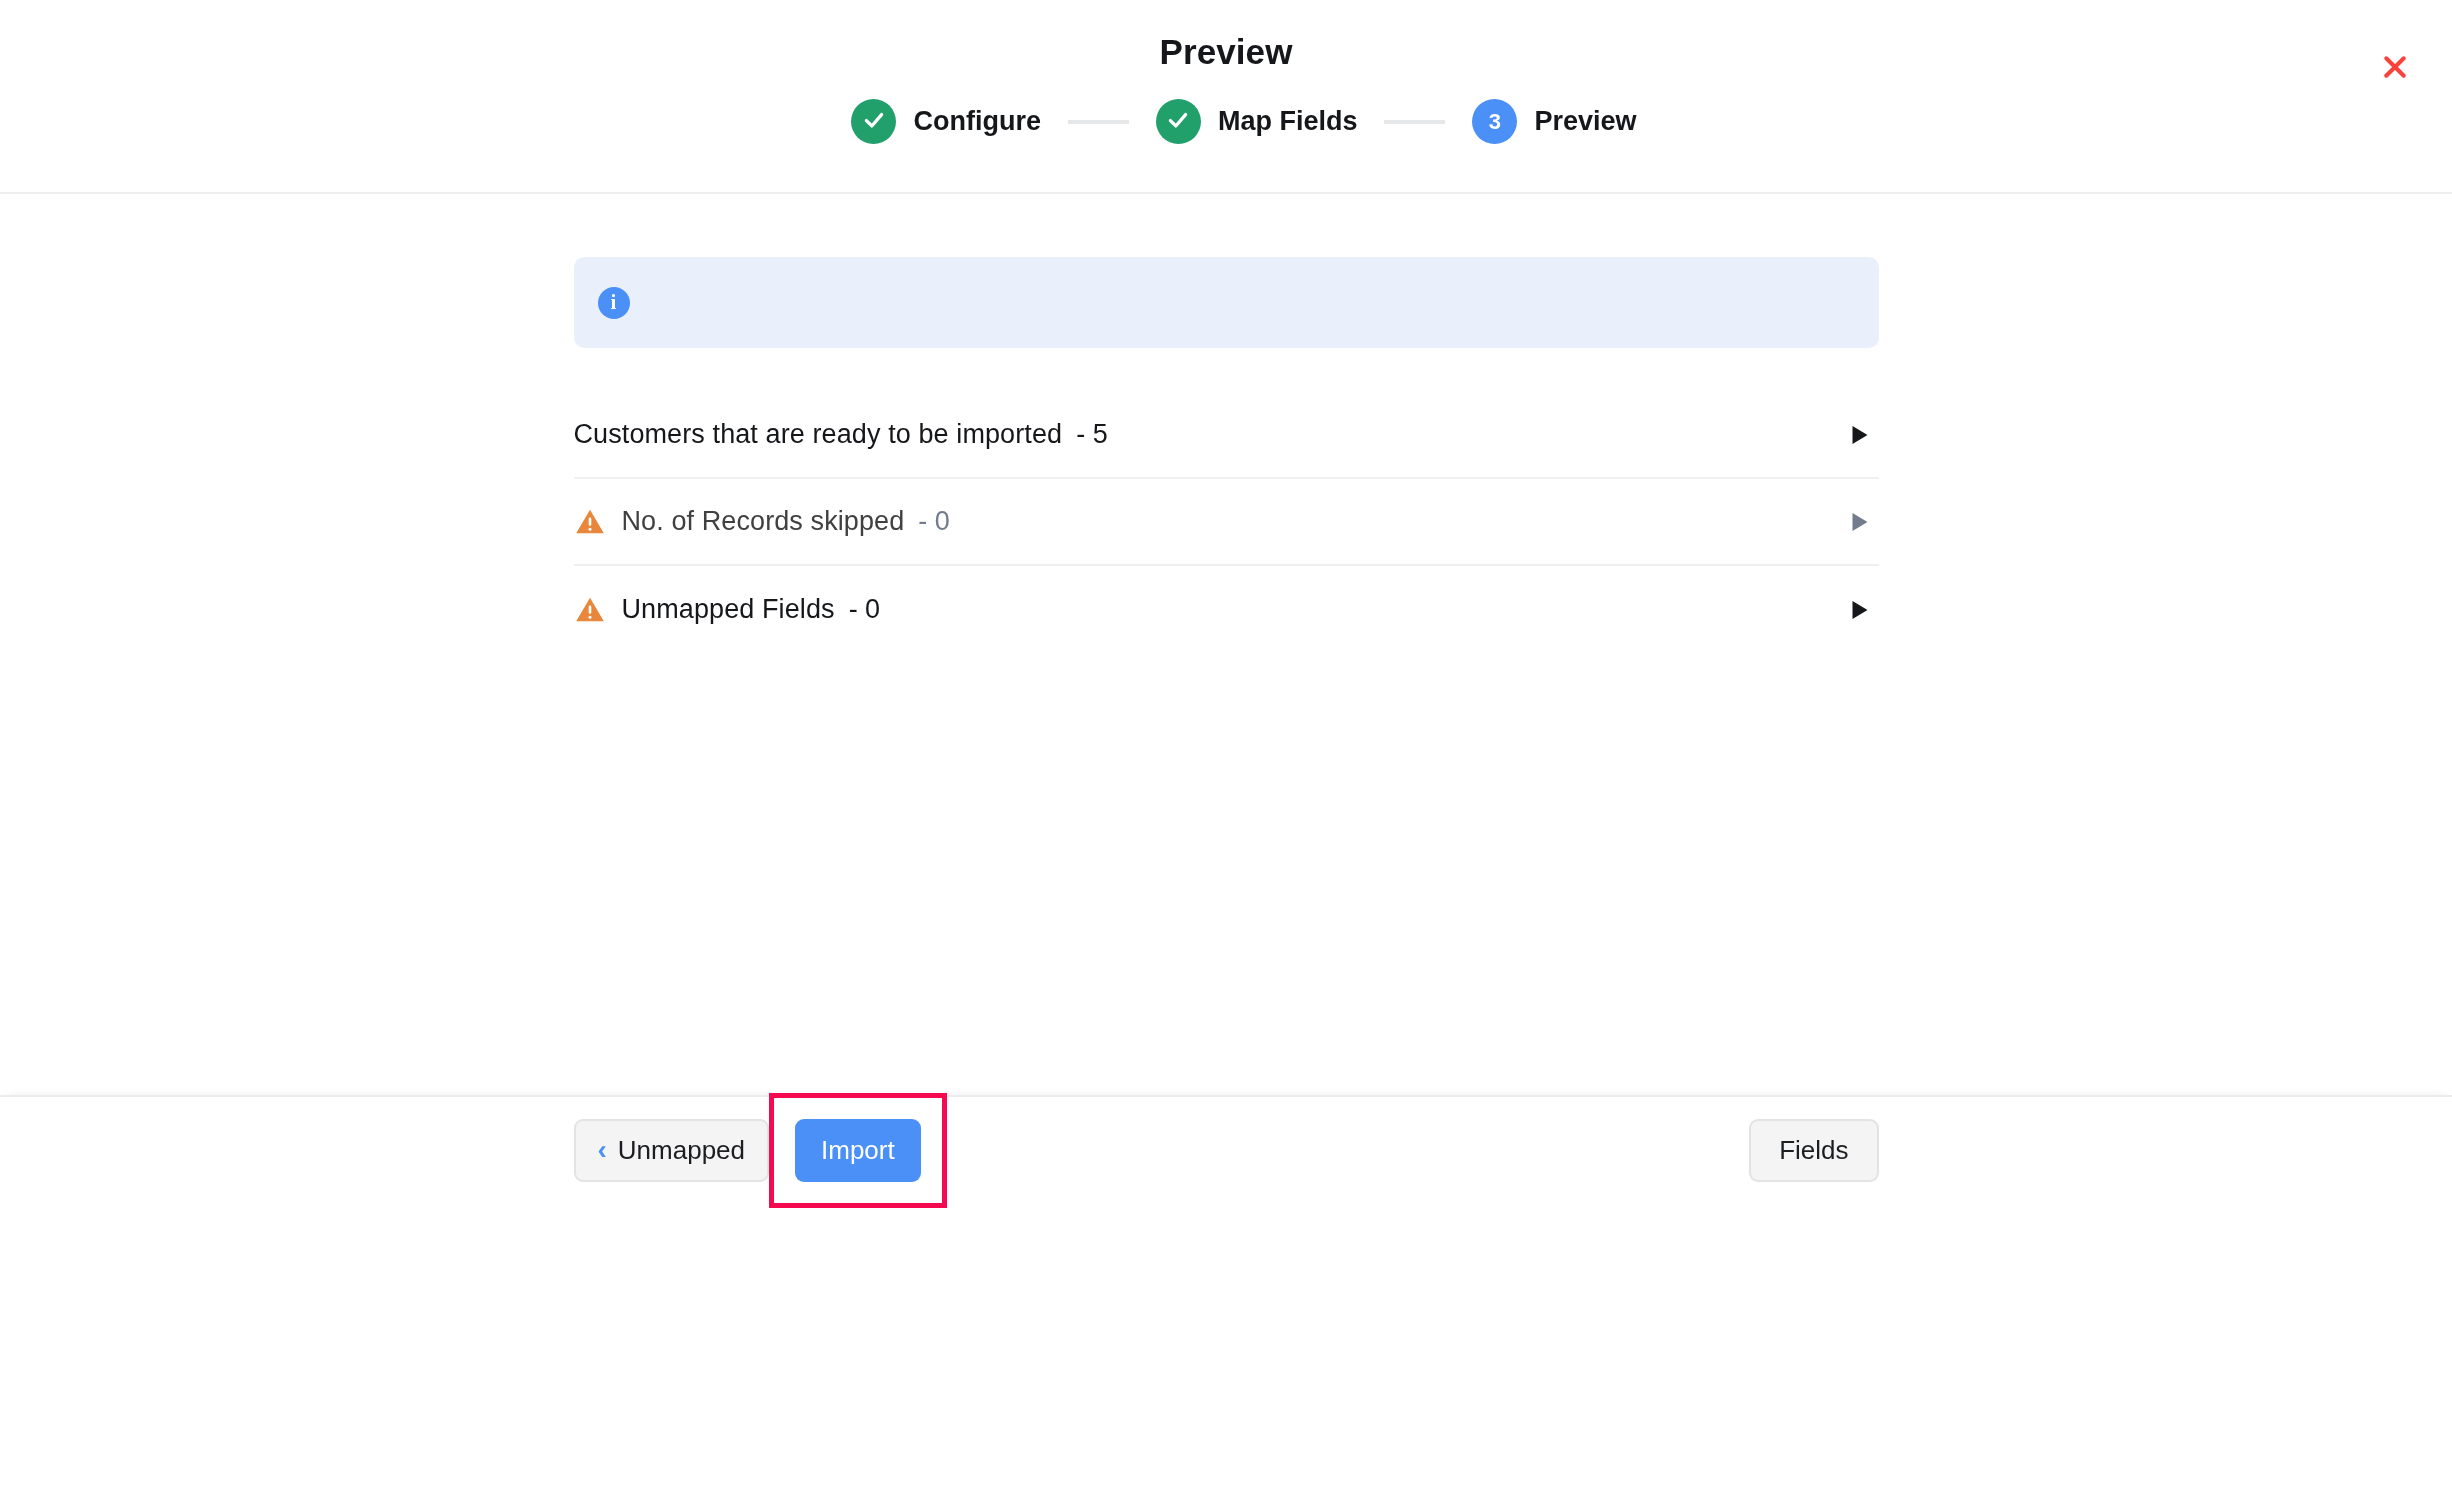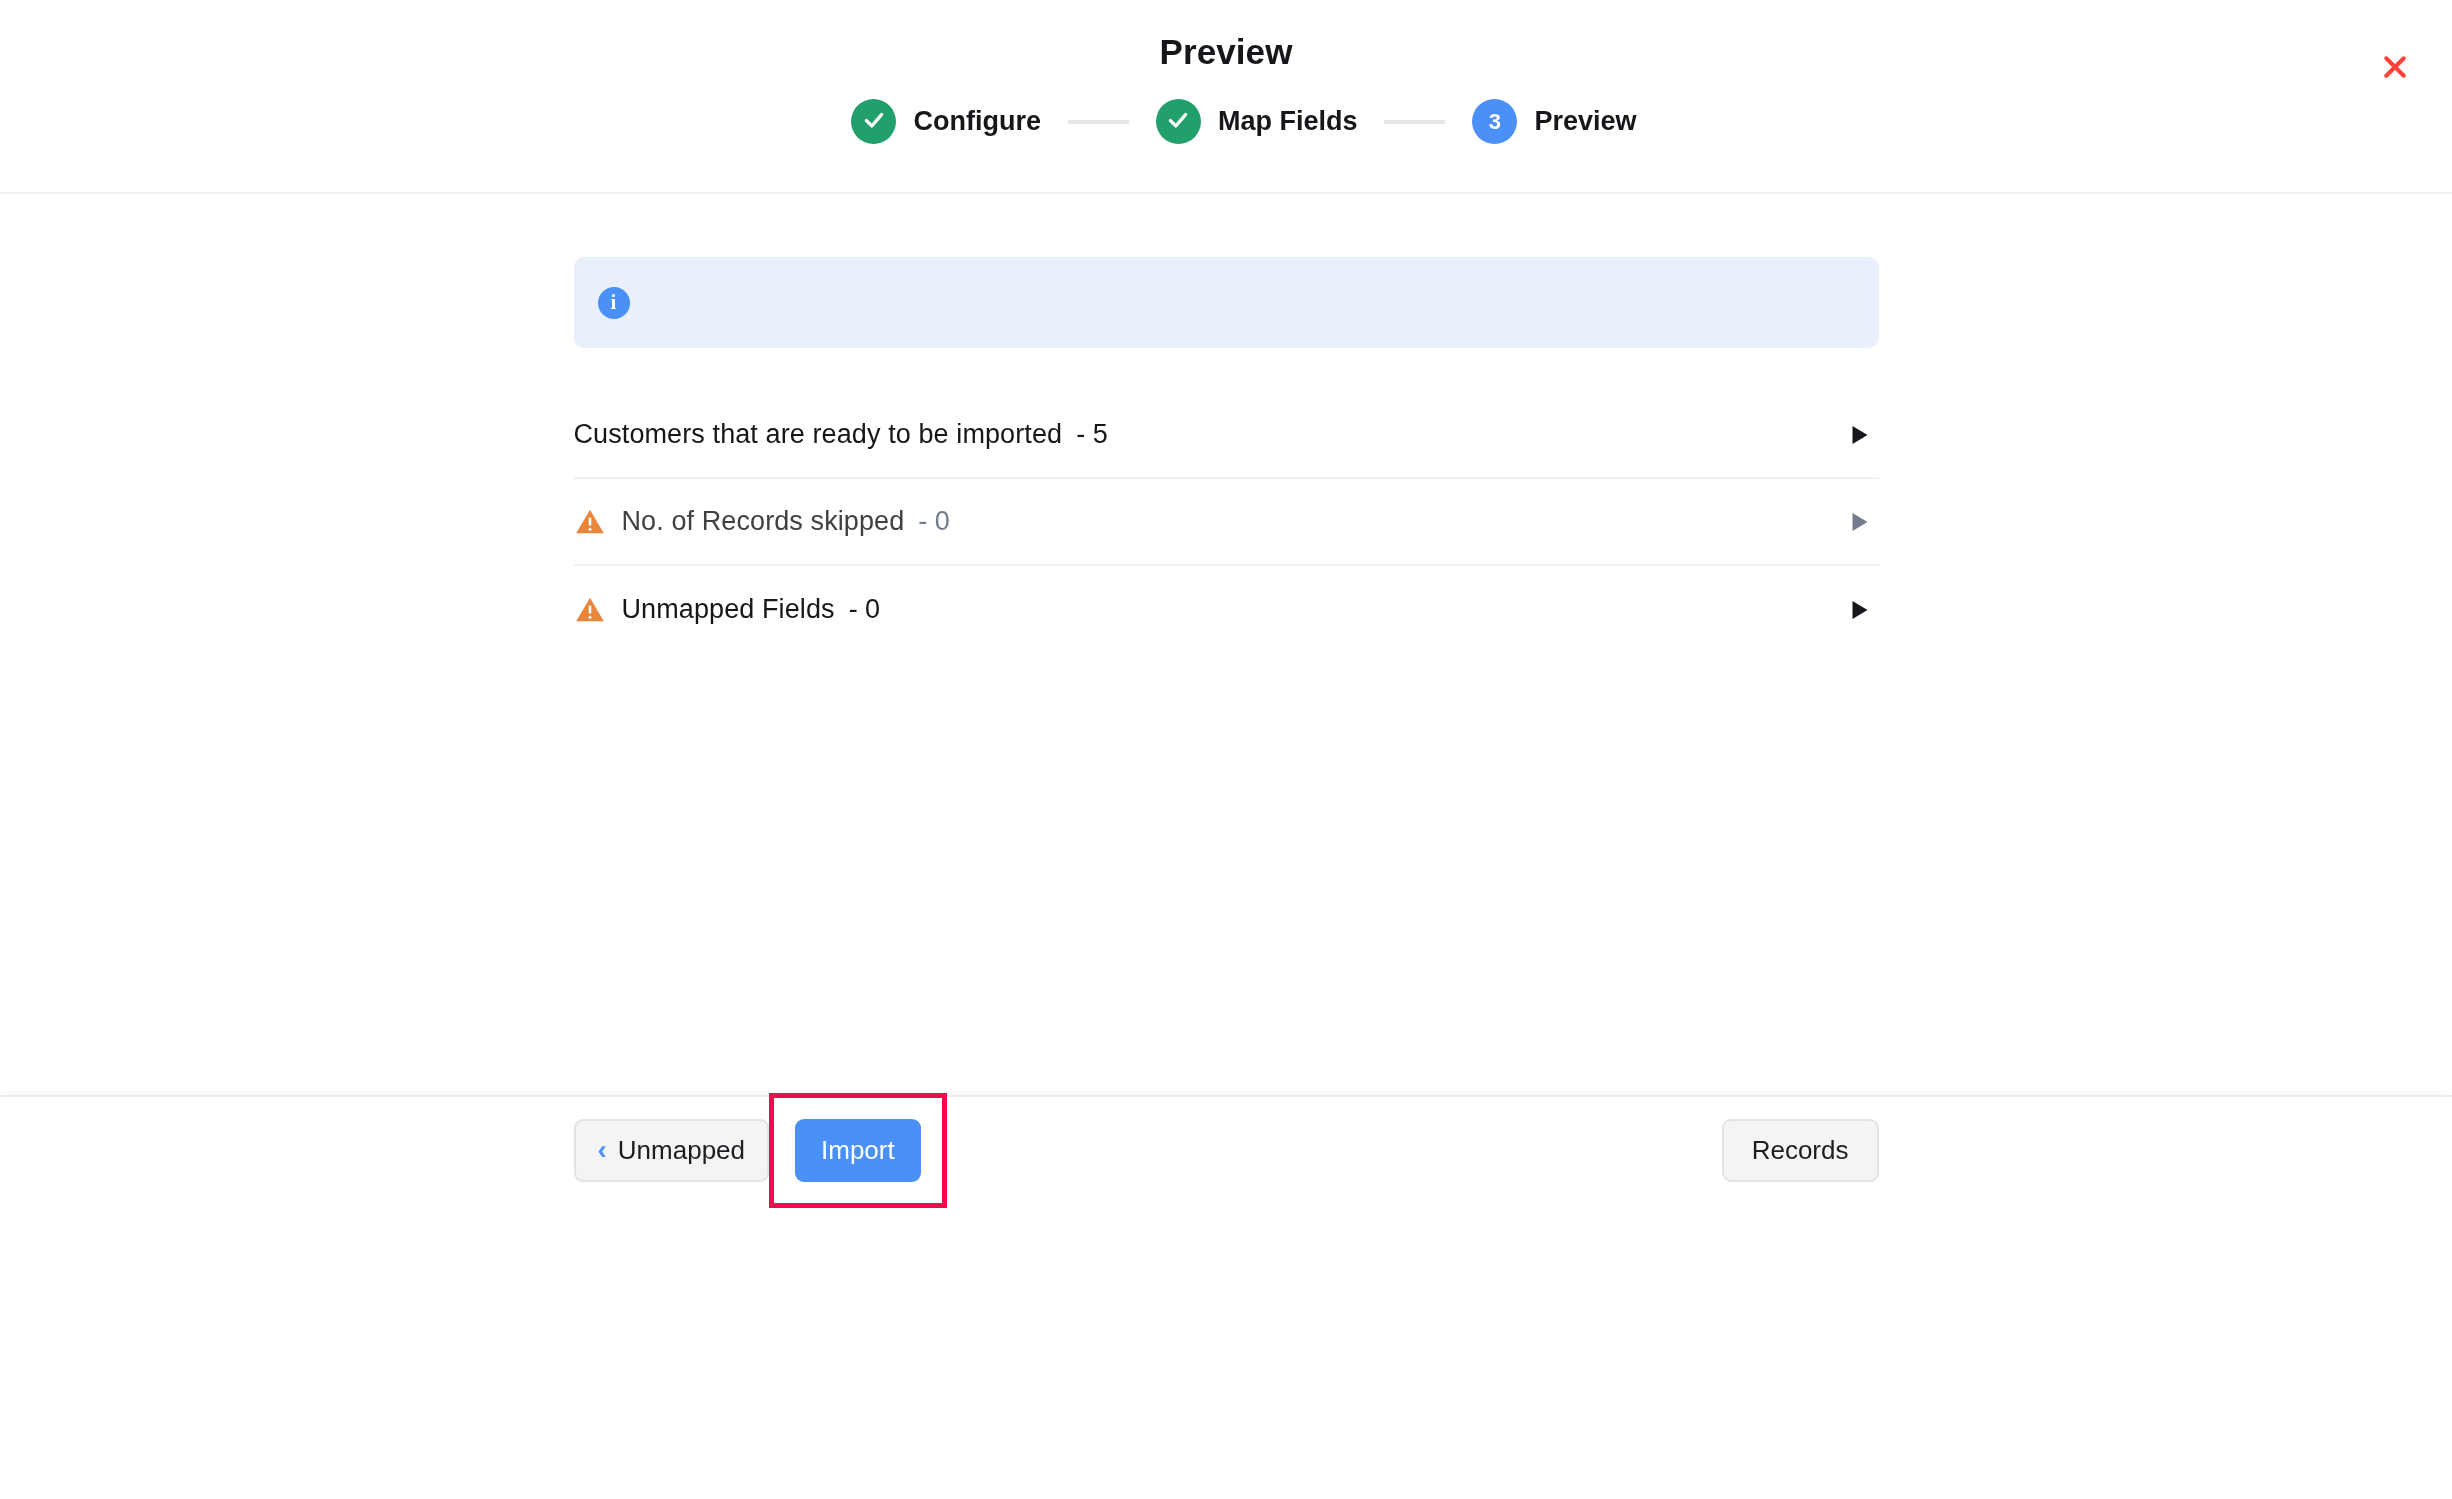--- a/index.html
+++ b/index.html
@@ -406,20 +406,20 @@
         <span>Unmapped</span>
       </button>
 
       <span class="import-highlight">
         <button class="btn btn-primary">
           <span>Import</span>
         </button>
       </span>
 
       <button class="btn btn-secondary btn-cancel">
-        <span>Records</span>
+        <span>Fields</span>
       </button>
 
     </div>
   </div>
 
 </div>
 
 
 </body></html>

